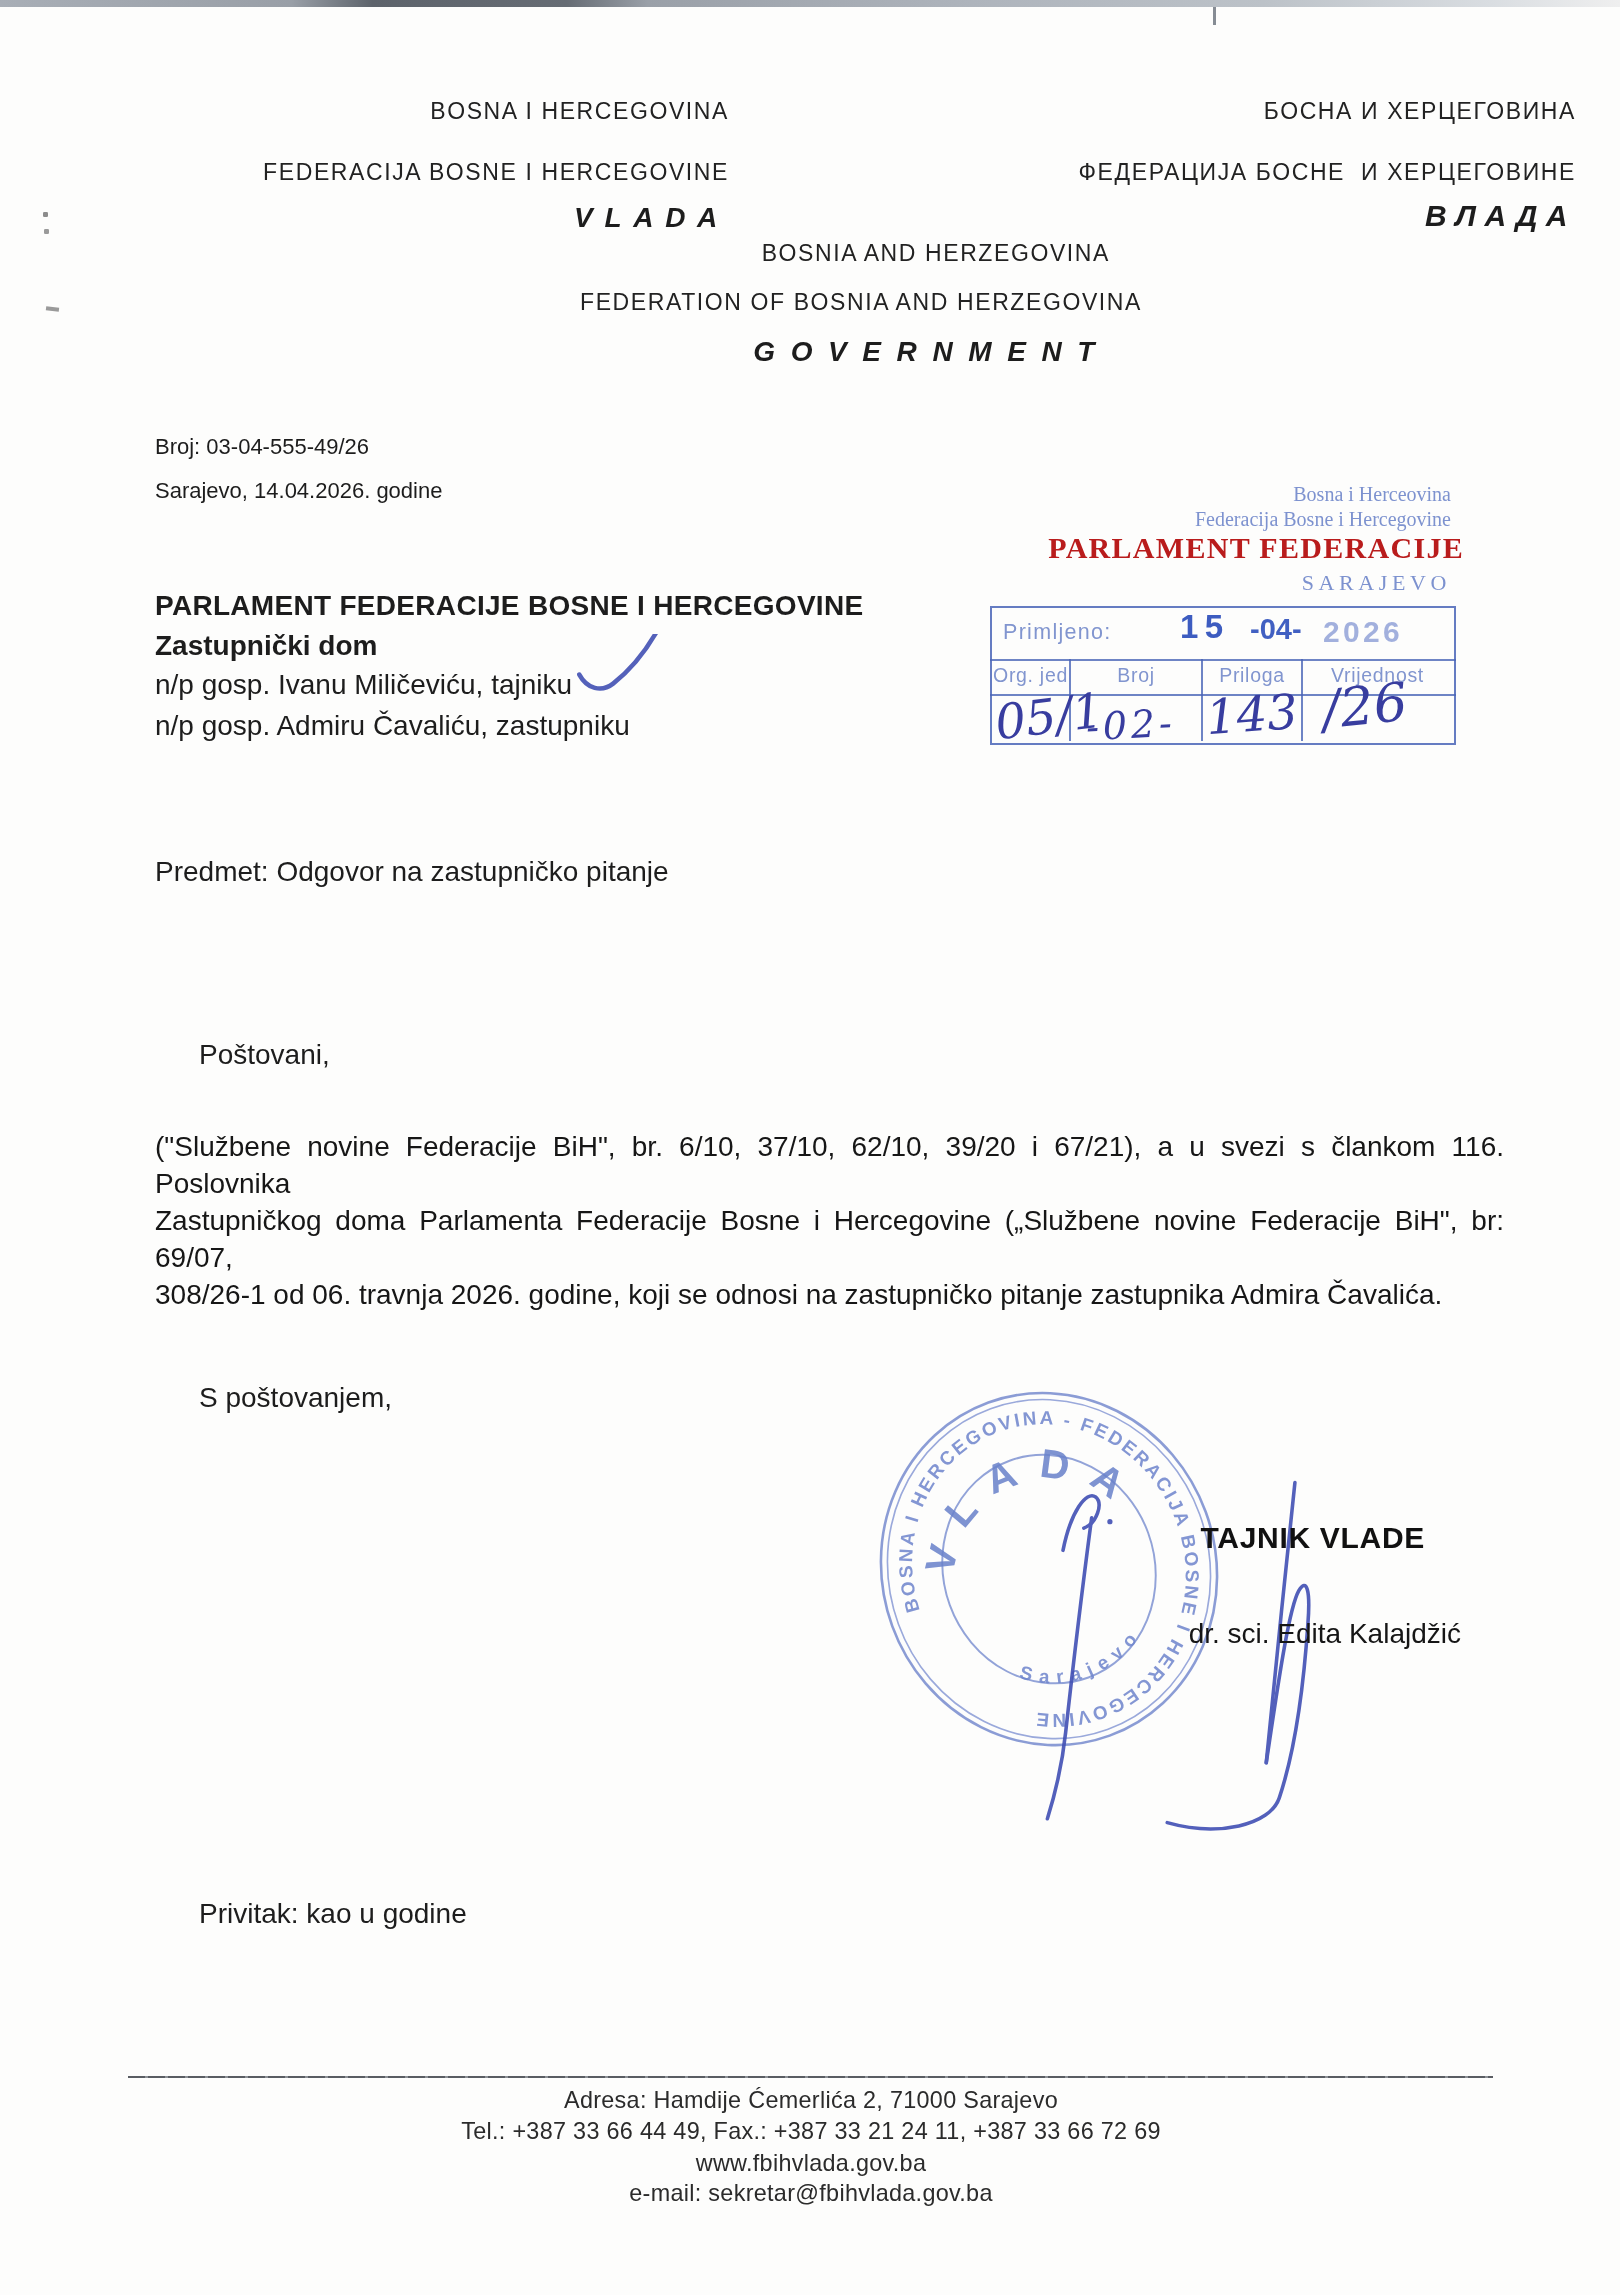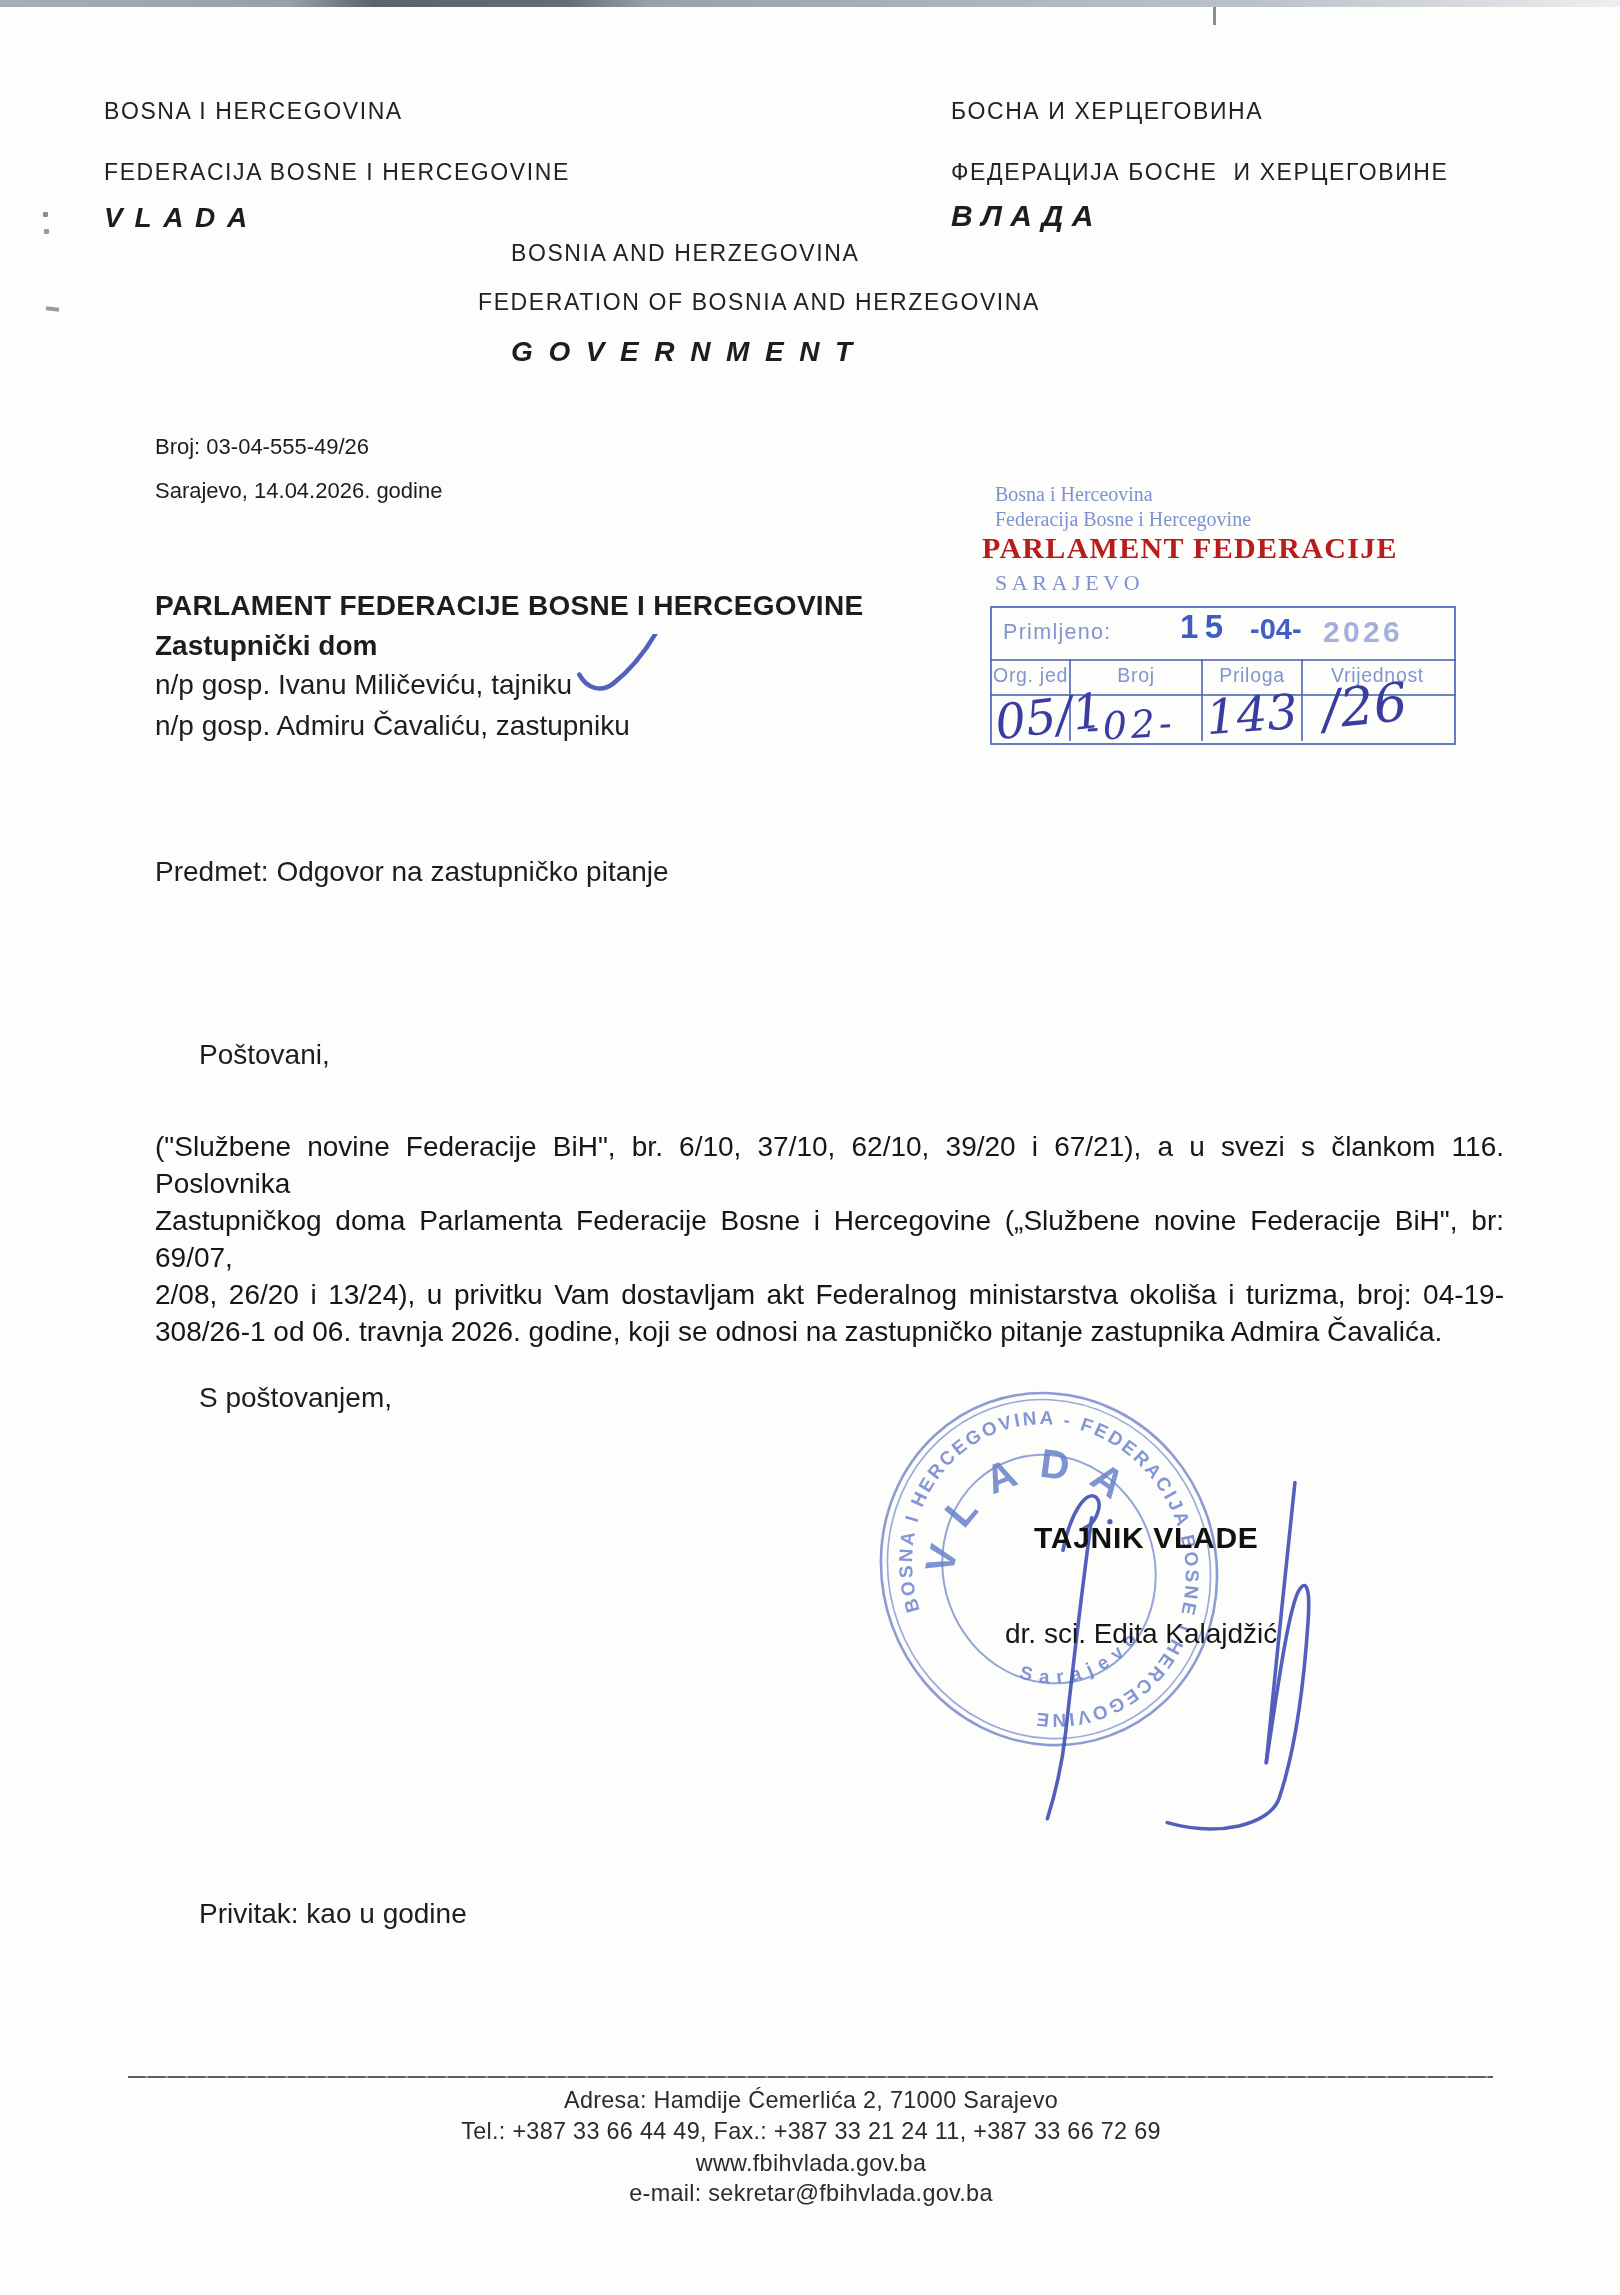--- a/index.html
+++ b/index.html
@@ -5,21 +5,21 @@
   html,body{margin:0;padding:0;background:#9a9a9a;}
   .page{
     position:relative;
     width:1620px;height:2295px;
     background:#fdfdfc;
     overflow:hidden;
     font-family:"Liberation Sans", sans-serif;
     color:#1d1d1d;
   }
   .abs{position:absolute;}
-  .ctr{text-align:left;}
+  .ctr{text-align:right;}
   .pre{white-space:pre;}
 
   
   .scan-top{
     left:0;top:0;width:1620px;height:6.5px;
     background:linear-gradient(90deg,#a8aeb6 0%,#999fa7 18%,#5d636b 23%,#666c74 35%,#9aa0a8 40%,#aeb4bc 60%,#bcc2c8 78%,#d9dde1 92%,#efefef 100%);
   }
   .speck-tick{left:1213px;top:6.5px;width:2.6px;height:18px;background:#868c94;}
   .speck-colon-a{left:43px;top:212px;width:4.6px;height:4.6px;background:#8c8c8c;border-radius:1.3px;}
   .speck-colon-b{left:44px;top:229px;width:4.6px;height:4.6px;background:#9a9a9a;border-radius:1.3px;}
@@ -166,21 +166,20 @@
   <svg class="abs checkmark-svg" width="104" height="72" viewBox="0 0 160 110">
     <path d="M 22 62 C 34 84 56 90 74 76 C 102 54 126 22 140 -2" fill="none" stroke="#4150b2" stroke-width="7" stroke-linecap="round" opacity="0.9"></path>
   </svg>
 
   <div class="abs subject">Predmet: Odgovor na zastupničko pitanje</div>
   <div class="abs salutation">Poštovani,</div>
 
   <div class="abs body-par">
     <div class="bline">("Službene novine Federacije BiH", br. 6/10, 37/10, 62/10, 39/20 i 67/21), a u svezi s člankom 116. Poslovnika</div>
     <div class="bline">Zastupničkog doma Parlamenta Federacije Bosne i Hercegovine („Službene novine Federacije BiH", br: 69/07,</div>
-    <div class="bline">2/08, 26/20 i 13/24), u privitku Vam dostavljam akt Federalnog ministarstva okoliša i turizma, broj: 04-19-</div>
     <div class="bline last">308/26-1 od 06. travnja 2026. godine, koji se odnosi na zastupničko pitanje zastupnika Admira Čavalića.</div>
   </div>
 
   <div class="abs closing">S poštovanjem,</div>
 
   <svg class="abs round-stamp" width="404" height="404" viewBox="0 0 620 620">
     <defs>
       <path id="ringPath" d="M -208,0 A 208,224 0 1 1 208,0 A 208,224 0 1 1 -208,0"></path>
       <path id="vladaPath" d="M -150,-4 A 152,160 0 0 1 150,-4"></path>
       <path id="sarjPath" d="M -120,122 A 154,144 0 0 0 120,122"></path>

